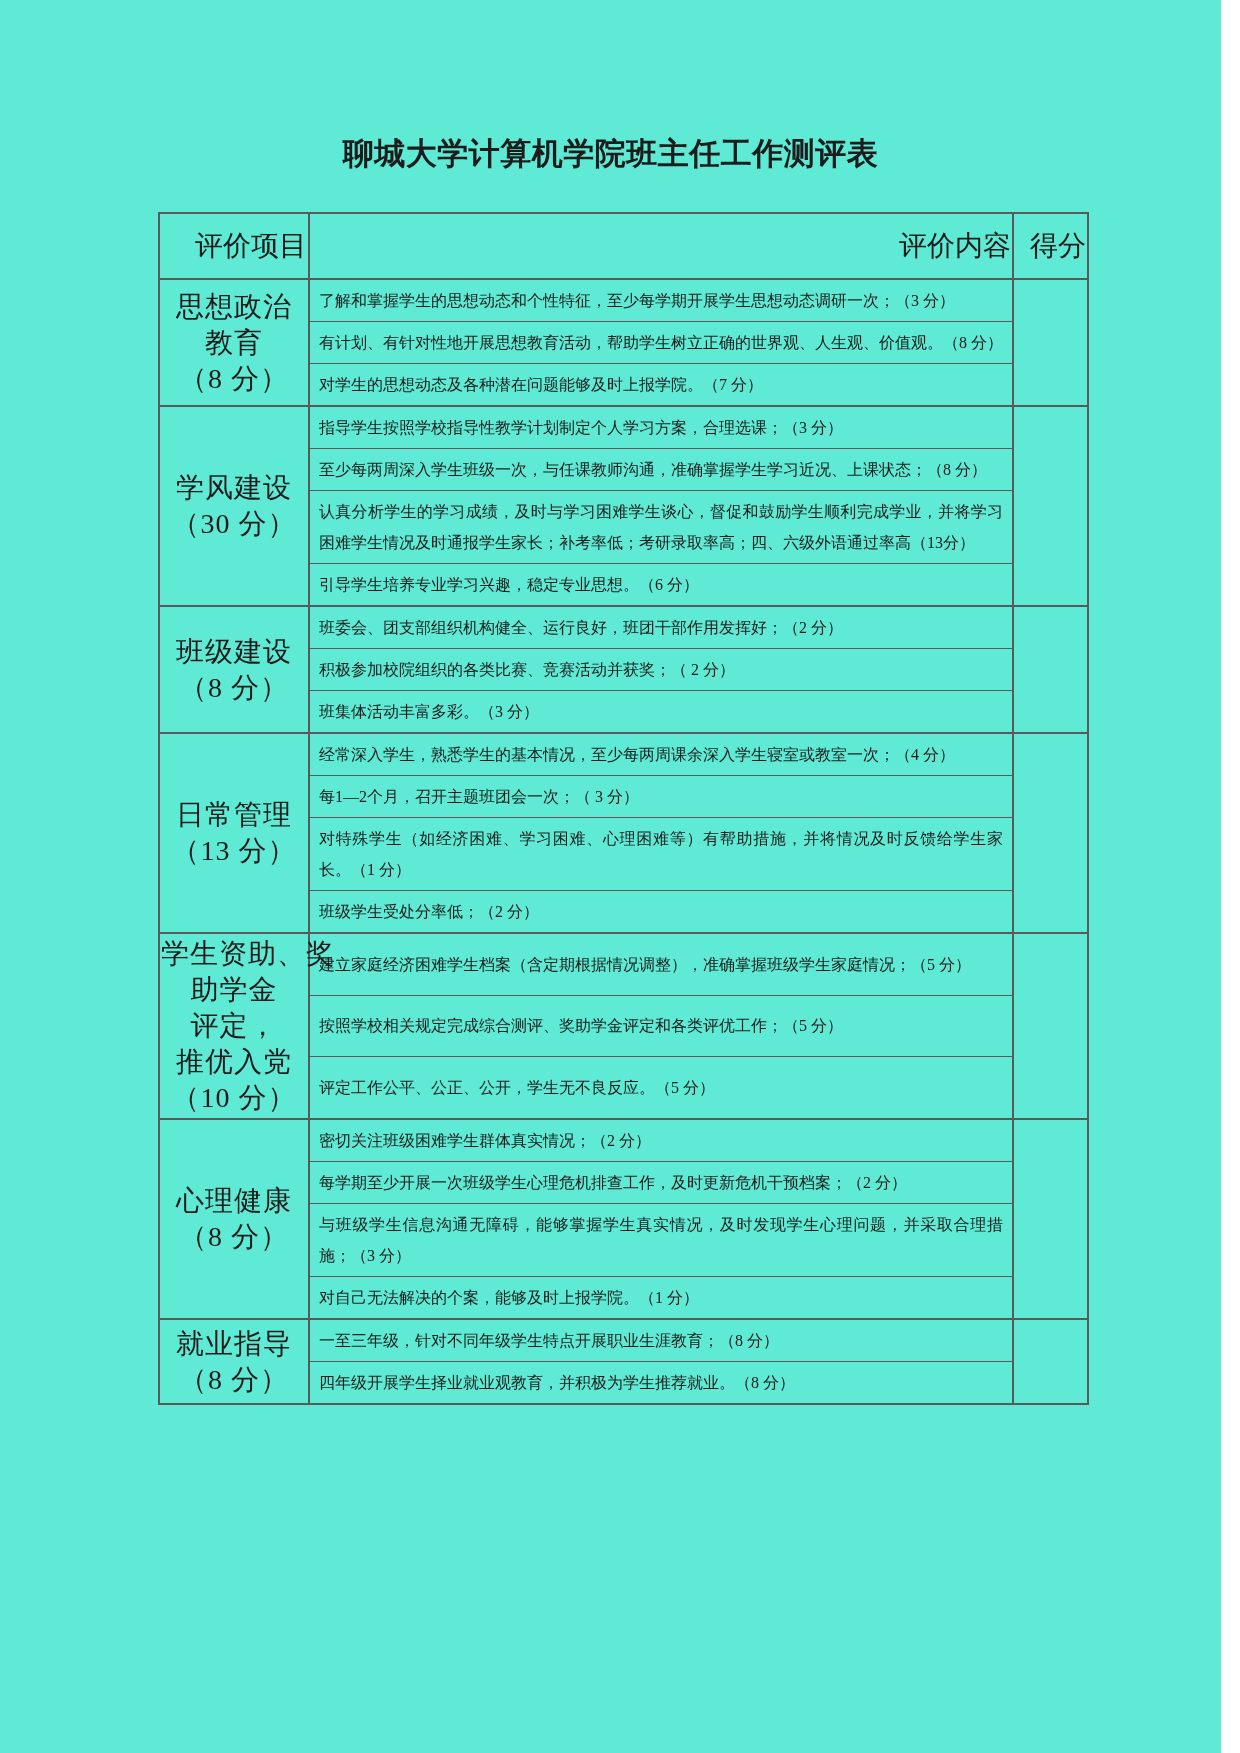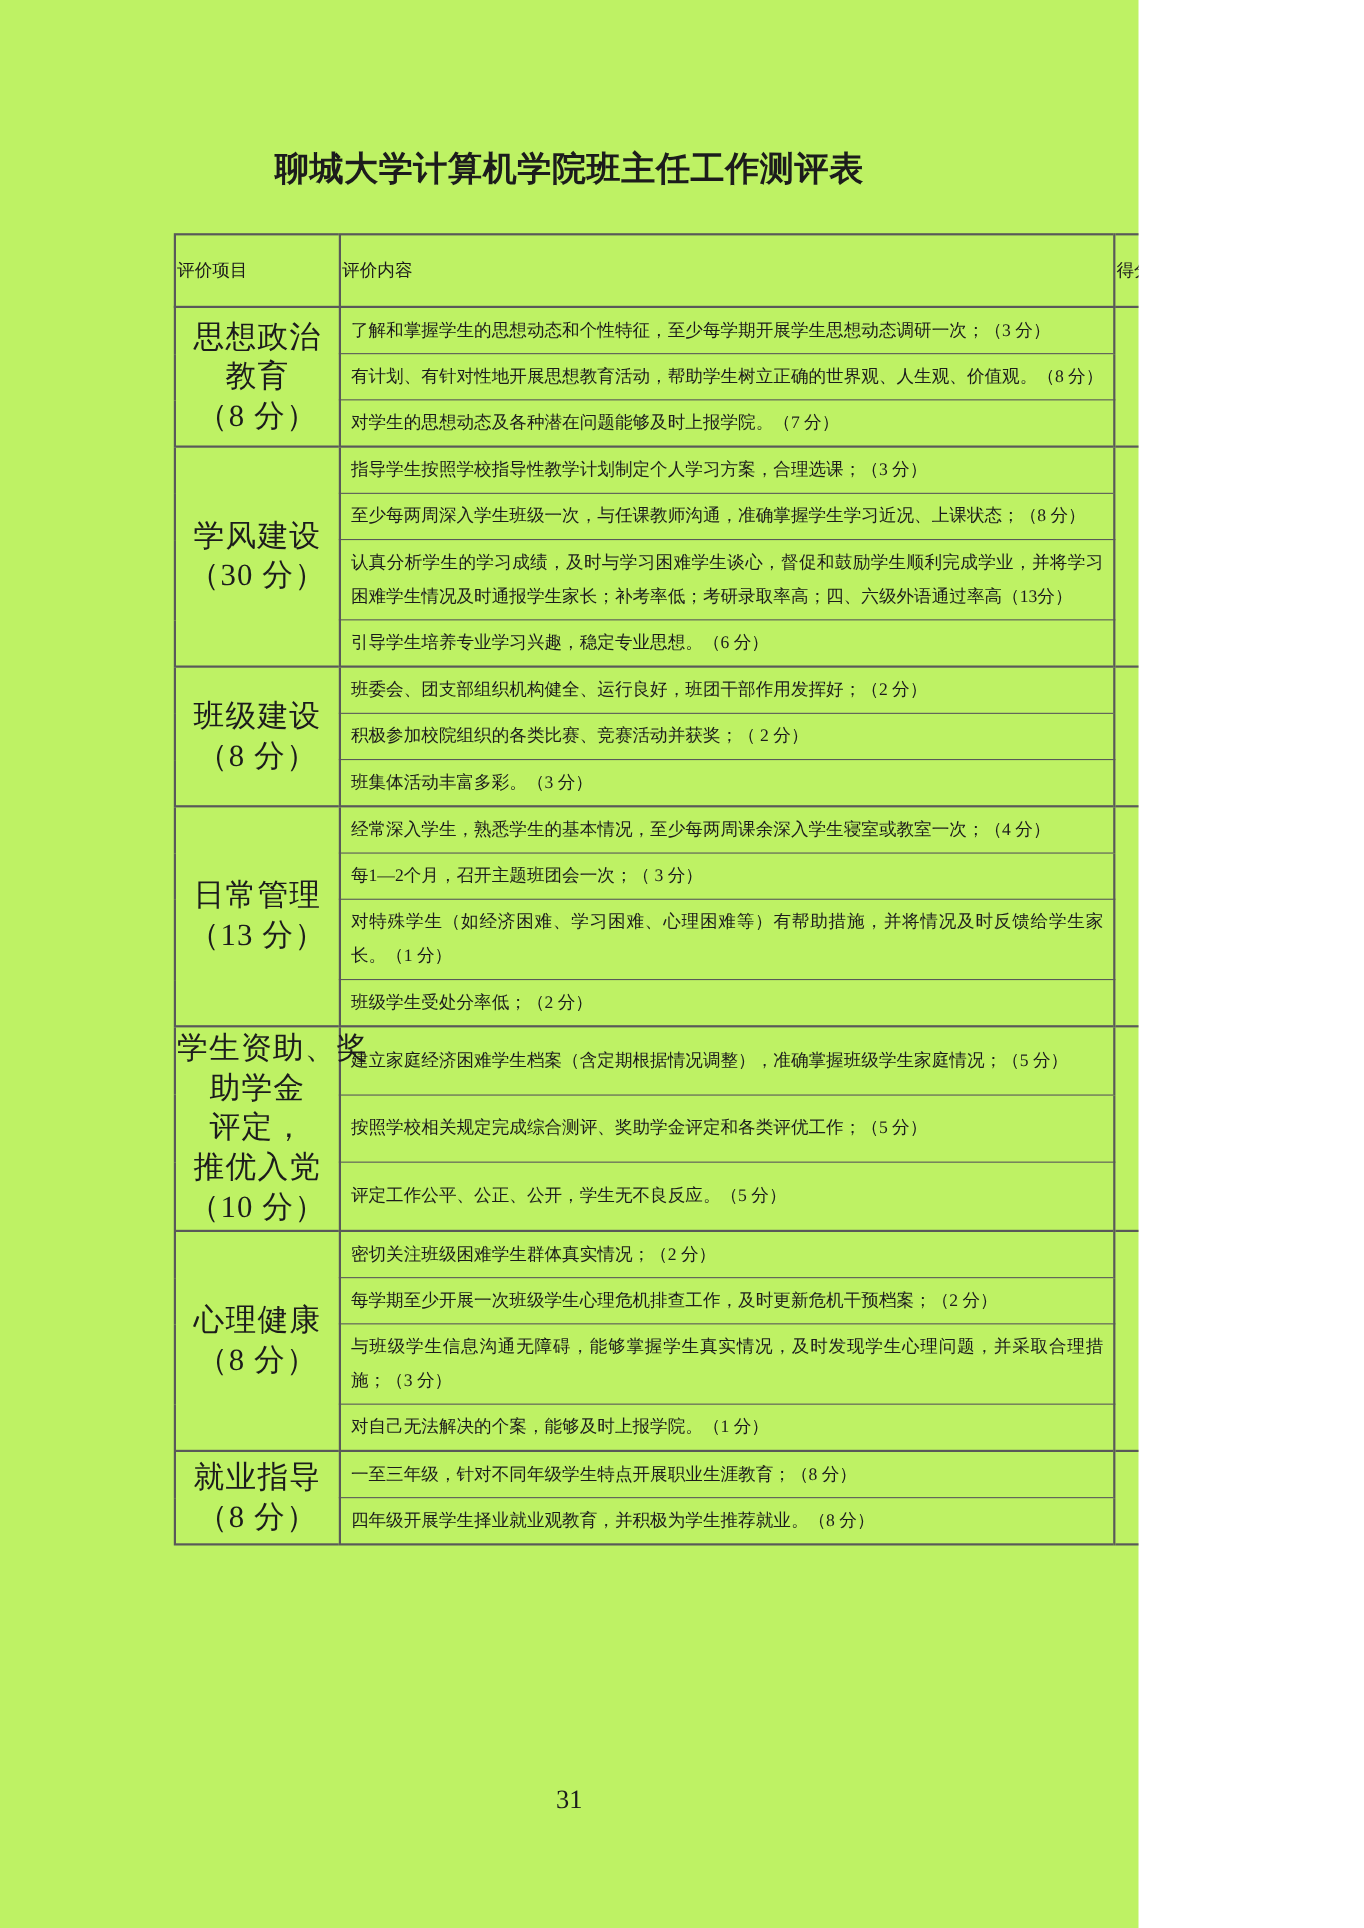--- a/index.html
+++ b/index.html
@@ -8,24 +8,24 @@
     background: #ffffff;
   }
   body {
     width: 1240px;
     height: 1753px;
     font-family: "Liberation Serif", "DejaVu Serif", serif;
     color: #1c1c1c;
   }
   .page {
     position: relative;
-    width: 1035px;
+    width: 1221px;
     height: 1753px;
     overflow: hidden;
-    background: #bef264;
+    background: #5eead4;
     font-family: Liberation Serif, serif;
   }
   .title {
     position: absolute;
     top: 133px;
     left: 0;
     width: 100%;
     margin: 0;
     text-align: center;
     font-size: 31px;
@@ -47,22 +47,22 @@
   table.evtable th,
   table.evtable td {
     border: 1px solid #595959;
     border-left-width: 2px;
     border-right-width: 2px;
     font-weight: normal;
   }
   table.evtable thead th {
     border-bottom-width: 2px;
     height: 62px;
-    font-size: 16px;
-    text-align: left;
+    font-size: 28px;
+    text-align: right;
     vertical-align: middle;
   }
   tr.sec > td {
     border-top-width: 2px;
   }
   td.cat {
     text-align: center;
     vertical-align: middle;
     font-size: 28px;
     line-height: 36px;
@@ -211,15 +211,14 @@
         <td class="content">一至三年级，针对不同年级学生特点开展职业生涯教育；（8 分）</td>
         <td class="score" rowspan="2"></td>
       </tr>
       <tr>
         <td class="content">四年级开展学生择业就业观教育，并积极为学生推荐就业。（8 分）</td>
       </tr>
 
     </tbody>
   </table>
 
-  <div class="pagenum">31</div>
 
 </div>
 
 </body></html>

